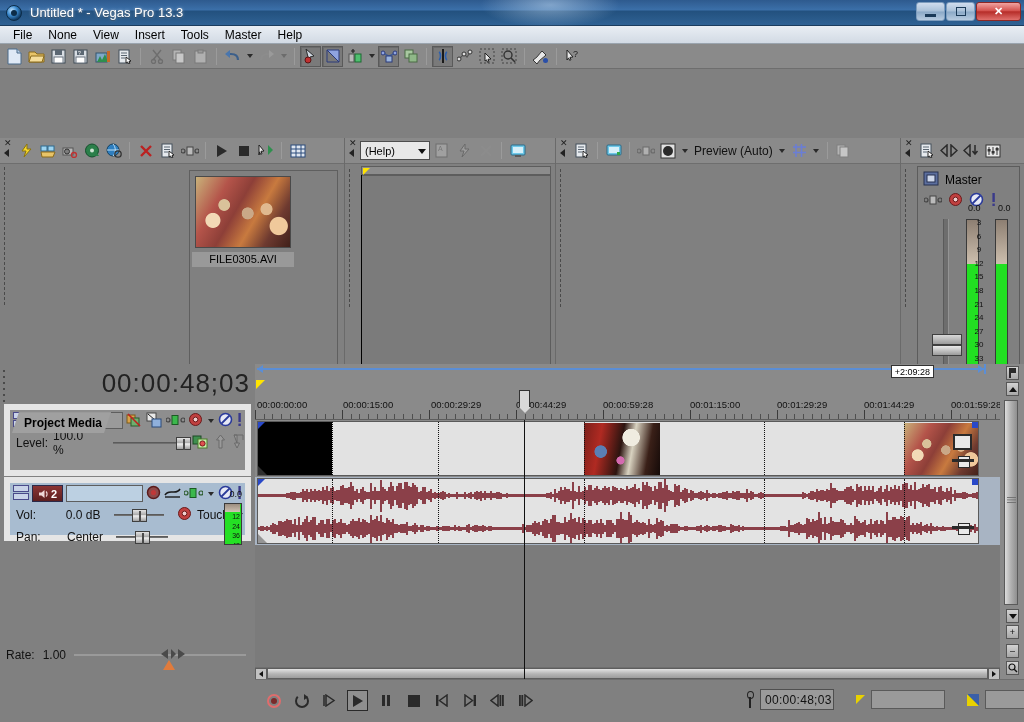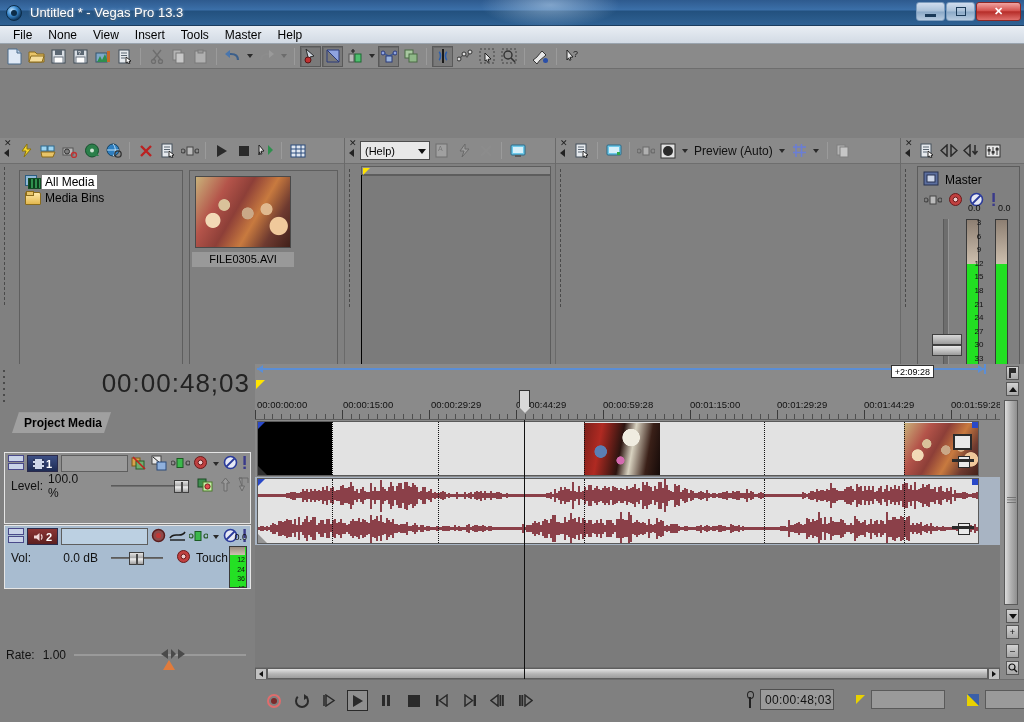--- a/index.html
+++ b/index.html
@@ -190,21 +190,21 @@
   
   .tl { position:absolute; left:0; top:364px; width:1024px; height:315px; }
 
   .tl-headerpane { position:absolute; left:0; top:0; width:255px; height:315px; background:#808080;}
   .bigtc { position:absolute; left:0; top:4px; width:250px; text-align:right;
     font-size:26px; color:#222; font-family:"Liberation Sans",sans-serif; letter-spacing:1px; }
   .tl-lgrip { position:absolute; left:2px; top:4px; width:4px; height:38px;
     background-image: radial-gradient(#4a4a4a 35%, transparent 36%);
     background-size:4px 6px; background-repeat:repeat-y;}
 
-  .trackhead { position:absolute; left:4px; width:247px; border:1px solid #e5e5e5;margin-top:48px; }
+  .trackhead { position:absolute; left:4px; width:247px; border:6px solid #e5e5e5; }
   .trackhead.video { top:40px; height:72px; background:#8e8e8e; }
   .trackhead.audio { top:113px; height:64px; background:#a8bcd0; }
   .th-row1 { display:flex; align-items:center; height:19px; padding:2px 2px 0 3px; gap:3px;}
   .th-numbtn { width:31px;height:17px; display:flex;align-items:center;justify-content:center; gap:2px;
      border:1px solid #2a2a4a; font-size:11px; color:#fff; font-weight:bold;}
   .th-numbtn.v { background:linear-gradient(#3d4f84,#1e2c55); }
   .th-numbtn.a { background:linear-gradient(#8a3434,#5d1f1f); }
   .th-namefield { flex:1; height:17px; border:1px solid #5e5e5e; }
   .trackhead.video .th-namefield{ background:#9a9a9a; }
   .trackhead.audio .th-namefield{ background:#bcd0e2; }
@@ -594,30 +594,20 @@
         <div class="tbtn">
           <svg width="16" height="14" viewBox="0 0 16 14">
               <rect x="1" y="1" width="14" height="12" fill="#dfe6ef" stroke="#2a4a7a"></rect>
               <path d="M1 5h14M1 9h14M6 1v12M11 1v12" stroke="#2a4a7a"></path>
             </svg>
         </div>
       </div>
       <div class="pm-body">
         <div class="grip-dots" style="left:-9px;top:2px;"></div>
 
-        <div class="pm-tree">
-          <div class="tree-item sel" style="position:relative;margin-top:3px;">
-            <span class="ic-allmedia" style="position:absolute;left:5px;top:1px;"></span>
-            <span class="tree-label">All Media</span>
-          </div>
-          <div class="tree-item" style="position:relative;">
-            <span class="ic-folder" style="position:absolute;left:5px;top:1px;"></span>
-            <span class="tree-label">Media Bins</span>
-          </div>
-        </div>
 
         <div class="pm-thumbpane">
           <div class="pm-thumb">
             <div class="img-crowd"></div>
           </div>
           <div class="pm-caption">FILE0305.AVI</div>
         </div>
 
         <div class="pm-info">
           <div>Video: 320x240x24, 29.970 fp</div>
@@ -1131,20 +1121,28 @@
             <div class="knob" style="left:18px;"></div>
           </div>
           <span style="margin-left:8px;">
             <svg width="15" height="15" viewBox="0 0 15 15">
                 <circle cx="7.5" cy="7.5" r="6" fill="#c04040" stroke="#6a1a1a"></circle>
                 <circle cx="7.5" cy="7.5" r="2.4" fill="#f0d0d0" stroke="#6a1a1a"></circle>
               </svg>
           </span>
           <span>Touch</span>
           <span class="tarrow" style="width:11px;height:14px;"></span>
+        </div>
+        <div class="th-row2" style="margin-top:2px;">
+          <span style="width:26px;">Pan:</span>
+          <span style="width:56px;text-align:right;">Center</span>
+          <div class="slider" style="width:52px;margin-left:8px;">
+            <div class="track"></div>
+            <div class="knob" style="left:19px;"></div>
+          </div>
         </div>
       </div>
 
       <div class="rate-row">
         <span>Rate:</span>
         <span>1.00</span>
         <div class="rate-slider">
           <div class="track"></div>
           <div class="rate-knob">
             <svg width="32" height="12" viewBox="0 0 32 12">

